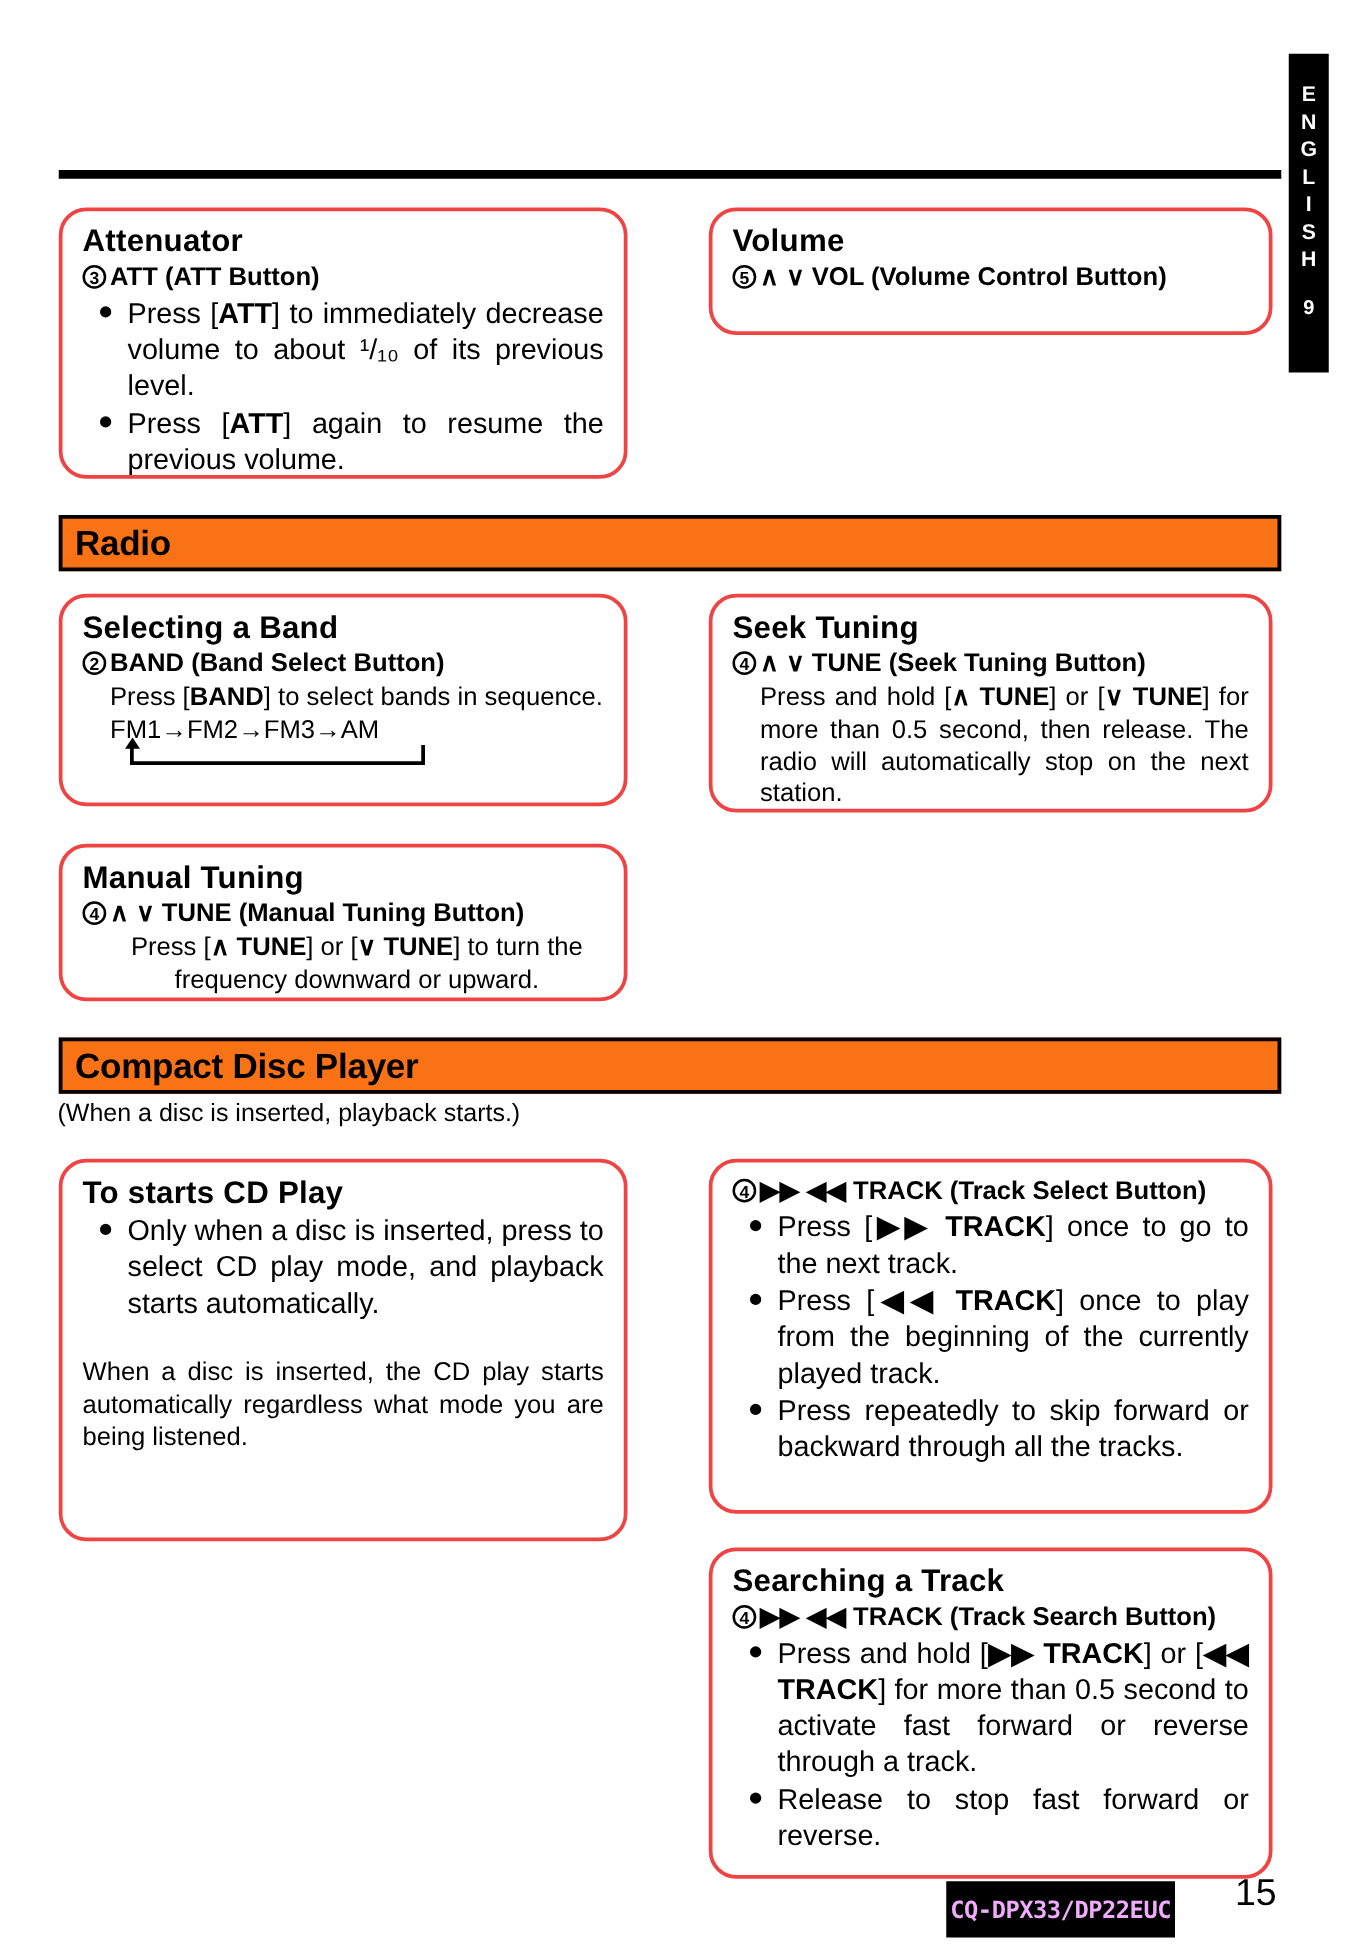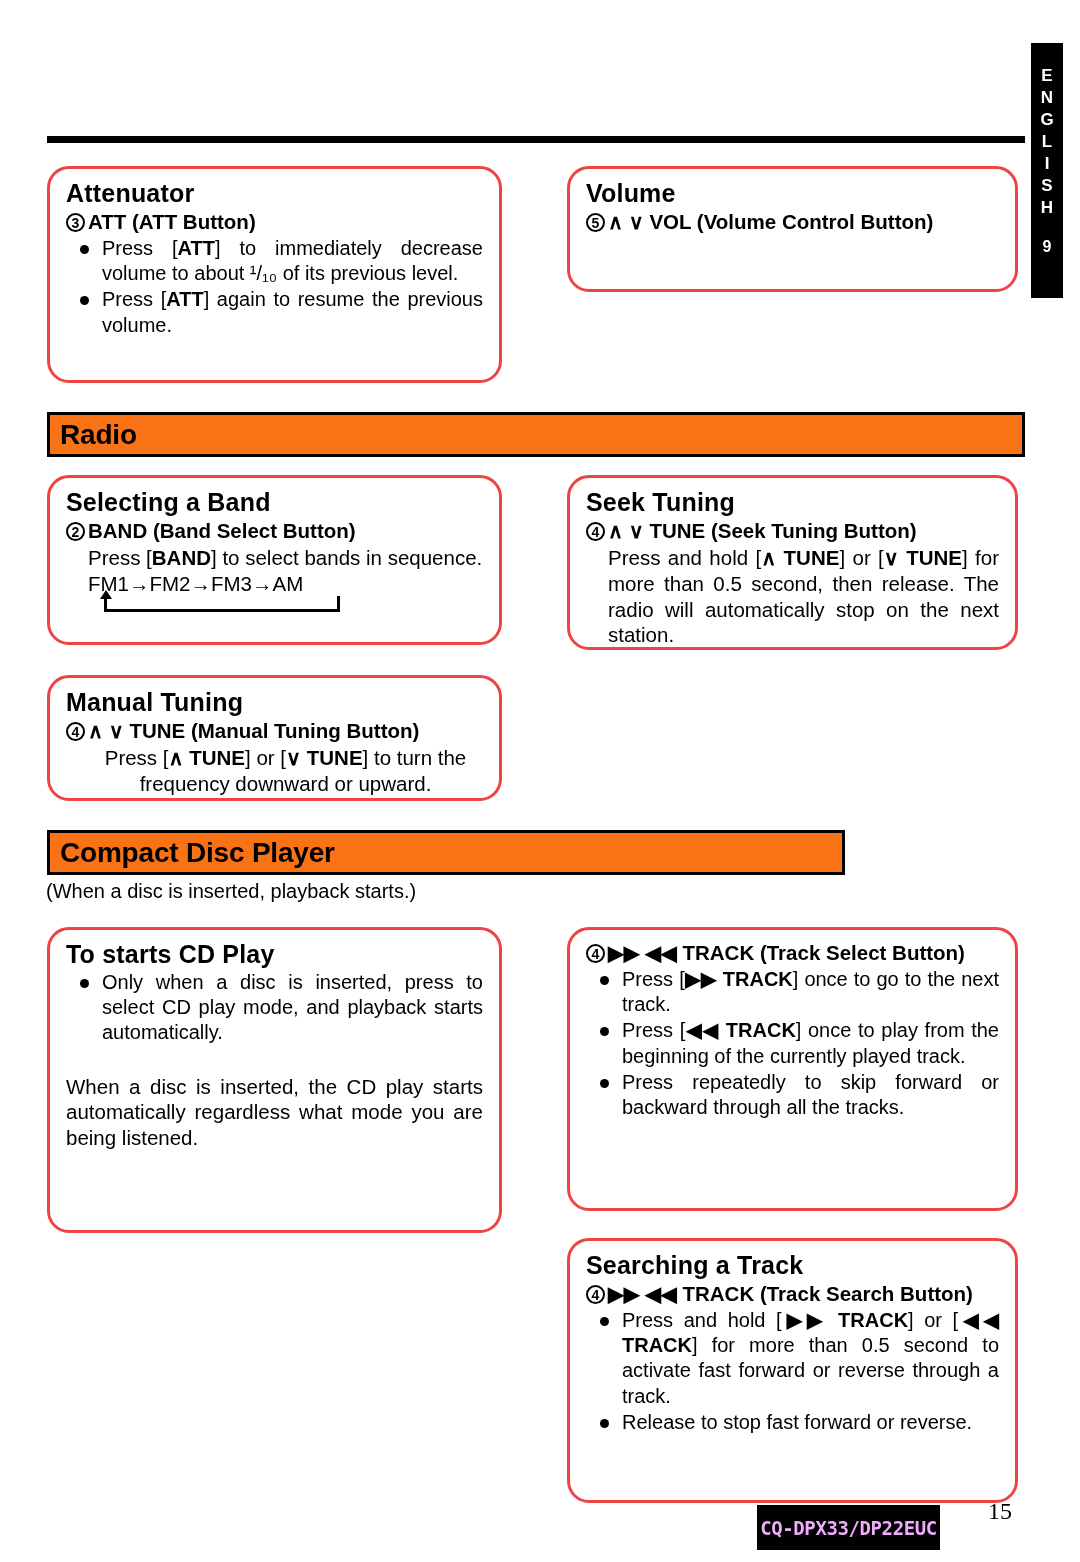--- a/index.html
+++ b/index.html
@@ -83,21 +83,21 @@
   }
   p.body.nj { text-align: center; }
   p.ind { padding-left: 22px; }
 
   ul.bul {
     margin: 0; padding: 0; list-style: none;
   }
   ul.bul > li {
     position: relative;
     padding-left: 36px;
-    font-size: 20px;
+    font-size: 23px;
     line-height: 1.26;
     text-align: justify;
     margin-bottom: 1px;
   }
   ul.bul > li::before {
     content: "";
     position: absolute;
     left: 14px; top: 9px;
     width: 9px; height: 9px;
     border-radius: 50%;
@@ -137,22 +137,21 @@
     font-weight: bold;
     font-size: 19px;
     display: flex;
     align-items: center;
     justify-content: center;
     letter-spacing: -0.4px;
   }
   #page-num {
     position: absolute;
     left: 988px; top: 1498px;
-    font-size: 24px;
-    font-family: Liberation Serif, serif;
+    font-size: 30px;
   }
 
   
   .loopwrap { position: relative; padding-left: 22px; margin-top: 1px; }
   .seq { font-size: 20.5px; line-height: 1.2; white-space: nowrap; }
   .loop {
     position: relative;
     height: 22px;
     width: 236px;
     margin-left: 16px;
@@ -197,21 +196,21 @@
   <h2>Attenuator</h2>
   <div class="btnline">
     <span class="circ">3</span><span>ATT (ATT Button)</span>
   </div>
   <ul class="bul">
     <li>Press [<b>ATT</b>] to immediately decrease volume to about ¹/₁₀ of its previous level.</li>
     <li>Press [<b>ATT</b>] again to resume the previous volume.</li>
   </ul>
 </div>
 
-<div class="box" id="box-volume" style="left:567px; top:166px; width:451px; height:126px;">
+<div class="box" id="box-volume" style="left:567px; top:166px; width:451px; height:102px;">
   <h2>Volume</h2>
   <div class="btnline">
     <span class="circ">5</span><span>∧ ∨ VOL (Volume Control Button)</span>
   </div>
 </div>
 
 <div class="sechdr" id="sec-radio" style="left:47px; top:412px; width:978px; height:45px;">
   <span class="txt">Radio</span>
 </div>
 
@@ -241,21 +240,21 @@
 </div>
 
 <div class="box" id="box-manual" style="left:47px; top:675px; width:455px; height:126px;">
   <h2>Manual Tuning</h2>
   <div class="btnline">
     <span class="circ">4</span><span>∧ ∨ TUNE (Manual Tuning Button)</span>
   </div>
   <p class="body nj ind">Press [<b>∧ TUNE</b>] or [<b>∨ TUNE</b>] to turn the frequency downward or upward.</p>
 </div>
 
-<div class="sechdr" id="sec-cd" style="left:47px; top:830px; width:798px; height:45px;">
+<div class="sechdr" id="sec-cd" style="left:47px; top:830px; width:978px; height:45px;">
   <span class="txt">Compact Disc Player</span>
 </div>
 <div id="cd-note">(When a disc is inserted, playback starts.)</div>
 
 <div class="box" id="box-cdplay" style="left:47px; top:927px; width:455px; height:306px;">
   <h2>To starts CD Play</h2>
   <ul class="bul">
     <li>Only when a disc is inserted, press to select CD play mode, and playback starts automatically.</li>
   </ul>
   <p class="body" style="margin-top:28px;">When a disc is inserted, the CD play starts automatically regardless what mode you are being listened.</p>

